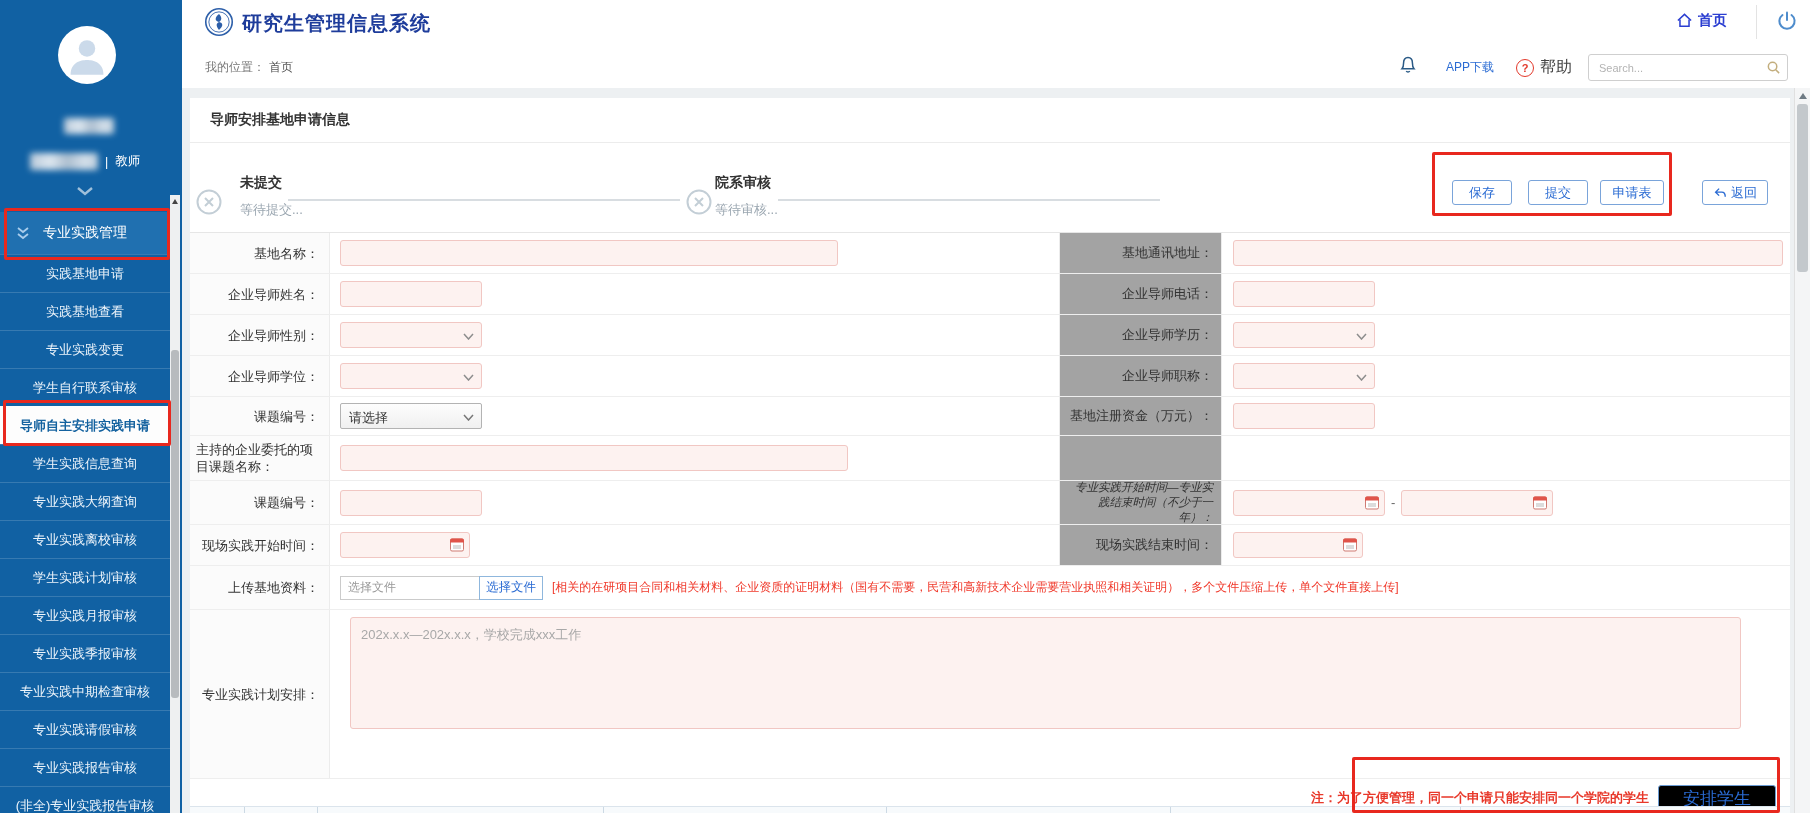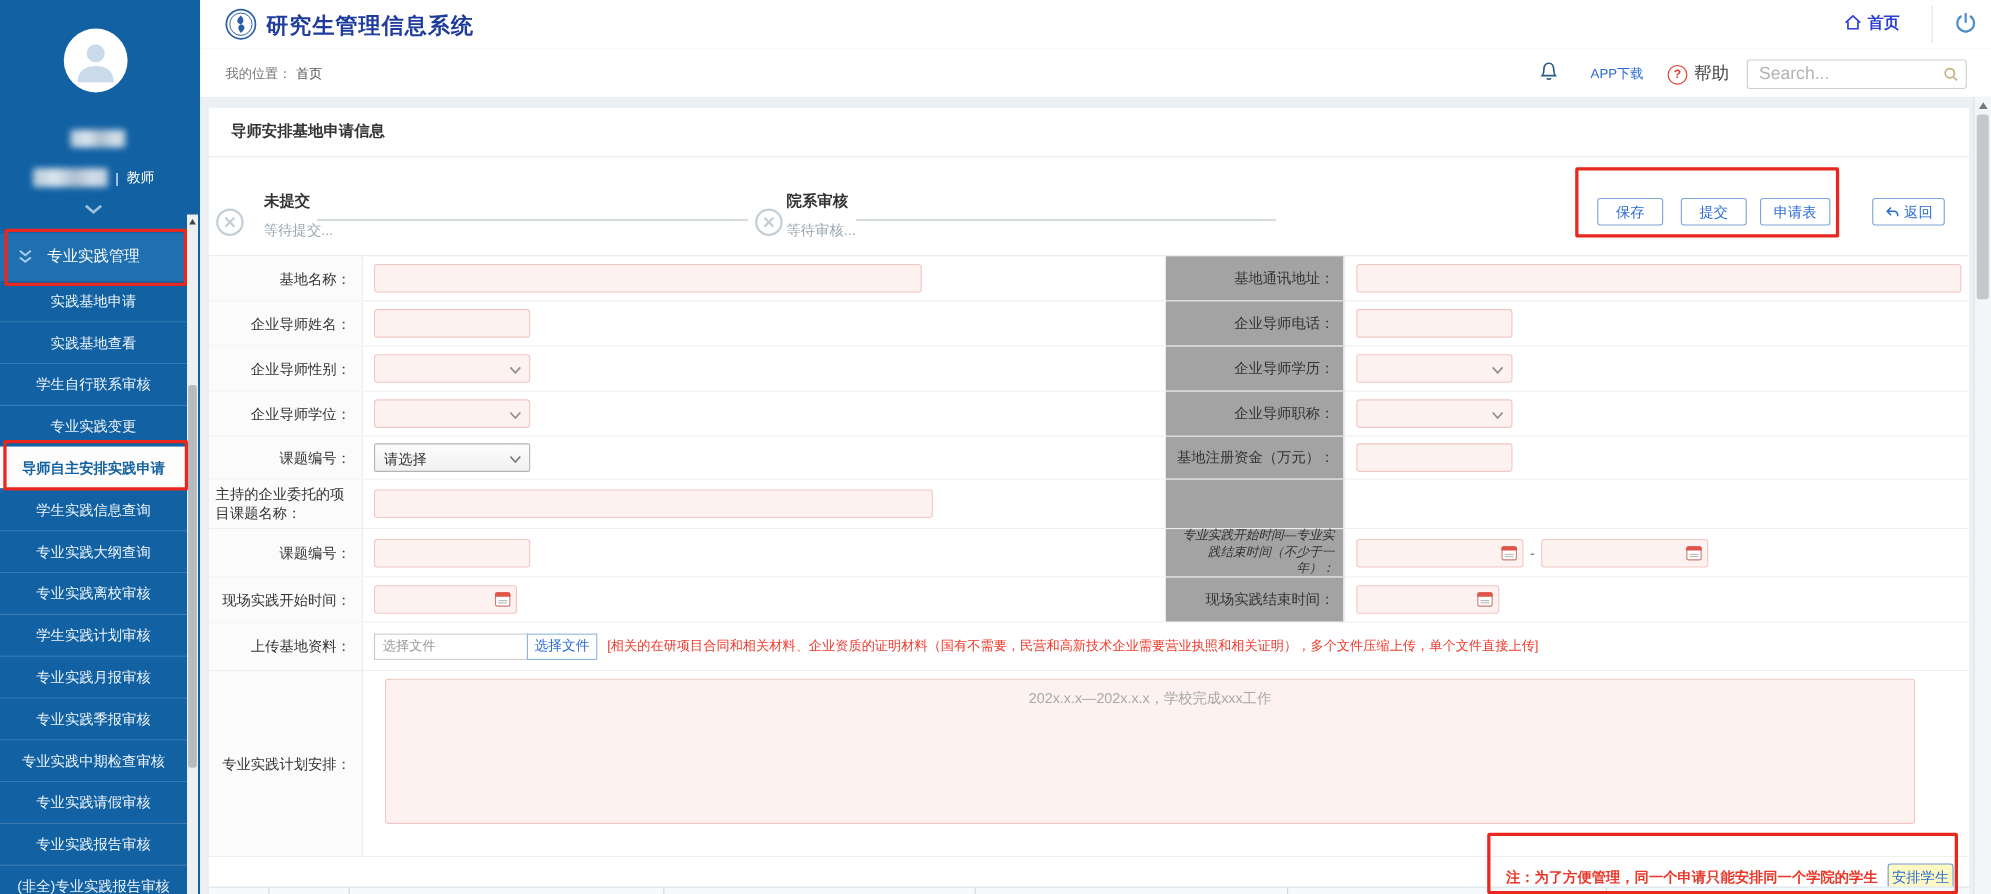--- a/index.html
+++ b/index.html
@@ -35,21 +35,21 @@
   
   .subbar{position:absolute;left:182px;top:44px;width:1628px;height:44px;background:#fff;}
   .crumb{position:absolute;left:23px;top:15px;font-size:12px;color:#777;}
   .crumb .cur{color:#555;margin-left:4px;}
   .bell{position:absolute;left:1216px;top:11px;cursor:pointer;}
   .appdl{position:absolute;left:1264px;top:15px;font-size:12px;color:#2a6bd3;cursor:pointer;}
   .helpwrap{position:absolute;left:1334px;top:13px;display:flex;align-items:center;gap:6px;cursor:pointer;}
   .help-circle{width:16px;height:16px;border:1.5px solid #e3392b;border-radius:50%;color:#e3392b;font-size:11px;font-weight:bold;display:flex;align-items:center;justify-content:center;}
   .helpwrap .help-label{font-size:16px;color:#444;}
   .searchbox{position:absolute;left:1406px;top:10px;width:198px;height:25px;border:1px solid #cfcfcf;border-radius:3px;background:#fff;}
-  .searchbox input{position:absolute;left:8px;top:2px;width:160px;height:19px;border:none;outline:none;font-size:16px;color:#555;background:transparent;}
+  .searchbox input{position:absolute;left:8px;top:2px;width:160px;height:19px;border:none;outline:none;font-size:11px;color:#555;background:transparent;}
   .searchbox input::placeholder{color:#b3b3b3;}
   .searchbox svg{position:absolute;right:6px;top:5px;}
 
   
   .content-bg{position:absolute;left:182px;top:88px;width:1628px;height:725px;background:#edf0f2;}
   .card{position:absolute;left:190px;top:98px;width:1600px;height:715px;background:#fff;}
   .card-title{position:absolute;left:20px;top:13px;font-size:14px;font-weight:bold;color:#333;}
   .card-divider{position:absolute;left:0;top:44px;width:1600px;height:1px;background:#ececec;}
 
   
@@ -81,25 +81,25 @@
   .sel svg{position:absolute;right:7px;top:10px;}
   .date{position:relative;}
   .cal{position:absolute;right:5px;top:50%;transform:translateY(-50%);width:14px;height:13px;border:1px solid #cf7a72;border-radius:2px;background:#fff;box-sizing:border-box;}
   .cal::before{content:"";position:absolute;left:-1px;right:-1px;top:-1px;height:4px;background:#e0544a;border-radius:2px 2px 0 0;}
   .cal::after{content:"";position:absolute;left:2px;top:6px;width:8px;height:1px;background:#b9b9b9;box-shadow:0 2px 0 #b9b9b9;}
   .dash{margin:0 6px;color:#666;font-size:13px;}
   .fileinp{width:140px;height:24px;border:1px solid #cbcbcb;background:#fff;display:flex;align-items:center;padding-left:7px;box-sizing:border-box;}
   .fileinp span{font-size:12px;color:#999;}
   .filebtn{height:24px;width:64px;margin-left:-1px;background:#fff;border:1px solid #8fb7dd;color:#2a6bd3;font-size:12.5px;cursor:pointer;font-family:inherit;}
   .rednote{margin-left:9px;font-size:12px;color:#f0392b;white-space:nowrap;}
-  .ta{margin:7px 0 0 10px;width:1391px;height:132px;background:#fdf2f0;border:1px solid #f1c7c3;border-radius:3px;resize:none;outline:none;padding:8px 10px;font-size:13px;color:#444;box-sizing:border-box;font-family:inherit;text-align:center;}
+  .ta{margin:7px 0 0 10px;width:1391px;height:112px;background:#fdf2f0;border:1px solid #f1c7c3;border-radius:3px;resize:none;outline:none;padding:8px 10px;font-size:13px;color:#444;box-sizing:border-box;font-family:inherit;}
   .ta::placeholder{color:#a8a8a8;}
   .note-cell{flex:1;justify-content:flex-end;padding-right:14px;gap:9px;}
   .note-text{font-size:13px;font-weight:bold;color:#e8382a;}
-  .arrange-btn{height:27px;padding:0 3px;background:#fef9c3;border:1px solid #6b9bd2;border-radius:3px;color:#2a6bd3;font-size:13px;cursor:pointer;font-family:inherit;}
+  .arrange-btn{height:27px;padding:0 24px;background:#000000;border:1px solid #6b9bd2;border-radius:3px;color:#2a6bd3;font-size:17px;cursor:pointer;font-family:inherit;}
 
   
   .tstrip{position:absolute;left:0;top:708px;width:1600px;height:7px;background:#f7fafc;border-top:1px solid #dbe4ec;}
   .tstrip i{position:absolute;top:0;width:1px;height:7px;background:#ccd9e4;}
 
   
   .main-scroll{position:absolute;left:1794px;top:88px;width:16px;height:725px;background:#f4f5f6;border-left:1px solid #e0e0e0;}
   .main-scroll .arrow-up{position:absolute;left:4px;top:5px;width:0;height:0;border-left:4px solid transparent;border-right:4px solid transparent;border-bottom:6px solid #6f7b84;}
   .main-scroll .thumb{position:absolute;left:2px;top:16px;width:11px;height:168px;background:#c3c8cc;border-radius:3px;}
 
@@ -138,24 +138,24 @@
           </svg>
         <span>专业实践管理</span>
       </div>
       <div class="menu-item">
           <span>实践基地申请</span>
         </div>
       <div class="menu-item">
           <span>实践基地查看</span>
         </div>
       <div class="menu-item">
+          <span>专业实践变更</span>
+        </div>
+      <div class="menu-item">
           <span>学生自行联系审核</span>
-        </div>
-      <div class="menu-item">
-          <span>专业实践变更</span>
         </div>
       <div class="menu-item active">
           <span>导师自主安排实践申请</span>
         </div>
       <div class="menu-item">
           <span>学生实践信息查询</span>
         </div>
       <div class="menu-item">
           <span>专业实践大纲查询</span>
         </div>

